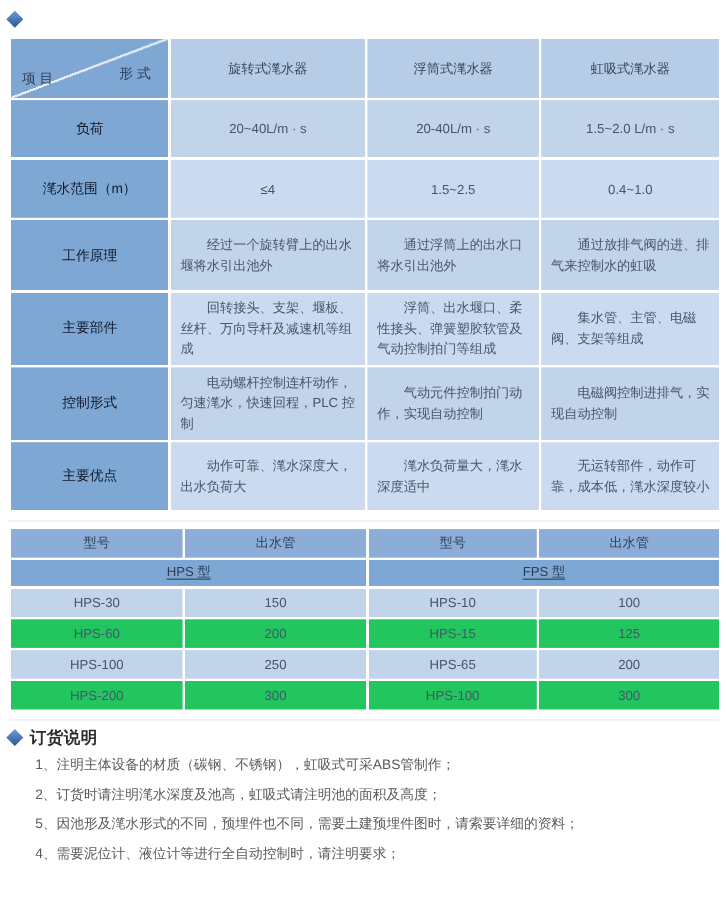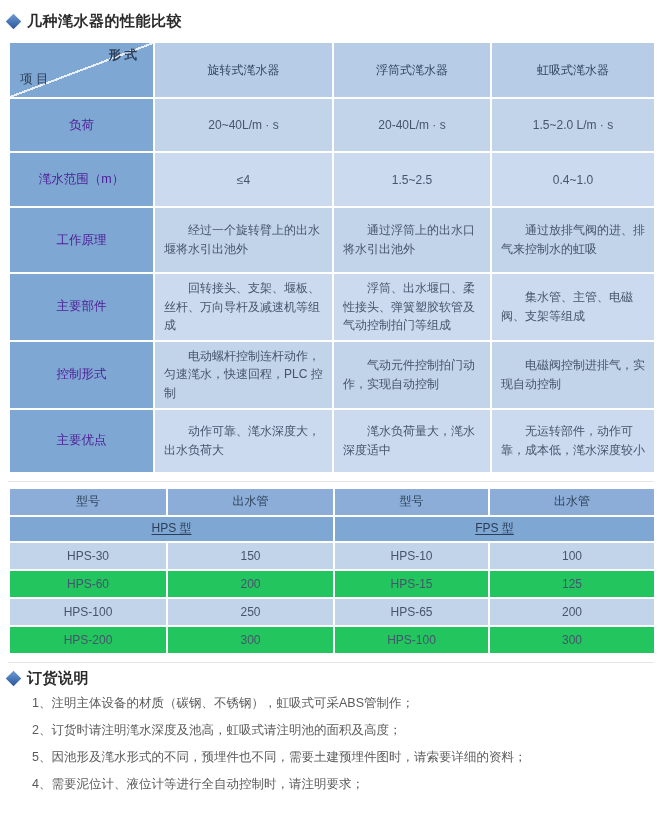--- a/index.html
+++ b/index.html
@@ -13,41 +13,41 @@
   .diamond{width:11px;height:11px;transform:rotate(45deg);
            background:linear-gradient(135deg,#6f9bd6 0%,#2a5699 100%);
            flex:0 0 auto;}
   .sec-title{font-size:15px;font-weight:bold;color:#2b2b2b;letter-spacing:.5px;}
 
   
   table{border-collapse:collapse;table-layout:fixed;width:646px;}
   td{border:2px solid #ffffff;font-size:12px;overflow:hidden;}
 
   
-  .t1 .lab{background:#7fa7d3;text-align:center;color:#4c1d95;font-size:12.5px;}
+  .t1 .lab{background:#7fa7d3;text-align:center;color:#0f172a;font-size:12.5px;}
   .t1 .chead{background:#b7cde7;text-align:center;color:#33455e;height:52px;}
   .t1 .cell{color:#46556b;}
   .t1 tr.alt-a .cell{background:#c1d4e9;}
   .t1 tr.alt-b .cell{background:#cbdaee;}
   .t1 .num{text-align:center;}
   .t1 .txt{text-align:left;padding:5px 9px;text-indent:2em;line-height:1.55;}
   .t1 tr.r0 td{height:52px;}
   .t1 tr.r1 td{height:50px;}
   .t1 tr.r2 td{height:51px;}
   .t1 tr.r3 td{height:54px;}
   .t1 tr.r4 td{height:53px;}
   .t1 tr.r5 td{height:53px;}
   .t1 tr.r6 td{height:52px;}
 
   
   .corner{position:relative;background-color:#7fa7d3;
     background-image:linear-gradient(to bottom right,
       rgba(0,0,0,0) calc(50% - 1px),#e9eff7 calc(50% - 1px),
       #e9eff7 calc(50% + 1px),rgba(0,0,0,0) calc(50% + 1px));}
-  .corner .tr-lab{position:absolute;top:4px;right:16px;color:#2c3e57;font-size:12.5px;font-weight:bold;}
+  .corner .tr-lab{position:absolute;top:24px;right:16px;color:#2c3e57;font-size:12.5px;}
   .corner .bl-lab{position:absolute;bottom:9px;left:10px;color:#2c3e57;font-size:12.5px;}
 
   
   .t2 .ghead{background:#7fa7d3;text-align:center;color:#2c3e57;height:22px;
              text-decoration:underline;text-underline-offset:2px;}
   .t2 .shead{background:#8badd8;text-align:center;color:#2e4058;height:24px;}
   .t2 .cell{text-align:center;color:#46556b;height:24px;}
   .t2 tr.alt-a .cell{background:#c1d4e9;}
   .t2 tr.alt-b .cell{background:#22c55e;}
 
@@ -58,21 +58,20 @@
   .notes{margin:2px 0 0 24px;}
   .note{font-size:12.5px;color:#5a5a5a;line-height:27px;white-space:nowrap;}
 </style>
 </head>
 <body>
 
 <div class="page">
 
   <div class="sec-head">
     <span class="diamond"></span>
-    <span class="sec-title">几种滗水器的性能比较</span>
   </div>
 
   <table class="t1">
     <colgroup>
         <col style="width:145px">
         <col style="width:179px">
         <col style="width:158px">
         <col style="width:164px">
       </colgroup>
     <tbody>

